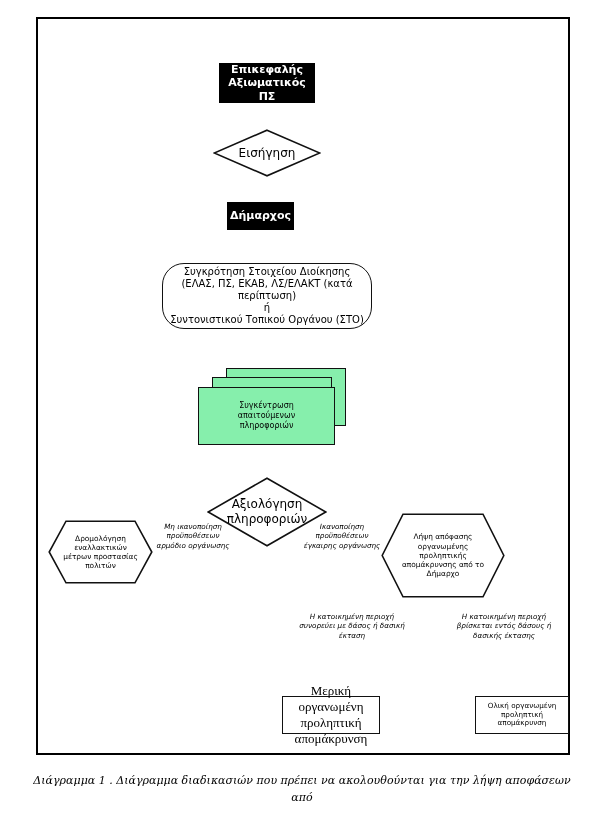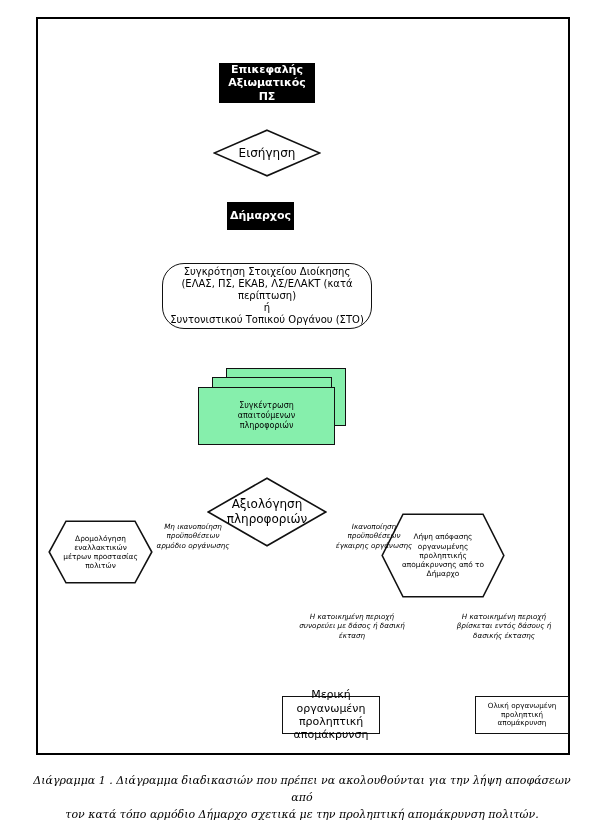--- a/index.html
+++ b/index.html
@@ -247,43 +247,42 @@
     <polygon points="22,1.2 102,1.2 122.8,42.5 102,83.8 22,83.8 1.2,42.5" fill="#ffffff" stroke="#111111" stroke-width="1.6" vector-effect="non-scaling-stroke"></polygon>
   </svg>
   <div class="hex-label" style="font-size:7.4px;">Λήψη απόφασης
 οργανωμένης
 προληπτικής
 απομάκρυνσης από το
 Δήμαρχο</div>
 </div>
 
 <div class="node proc-box" style="left:282px; top:696px; width:98px; height:38px;">
-  <span class="txt" style="font-size:11px;">Μερική οργανωμένη
+  <span class="txt" style="font-size:13px;font-family:Liberation Serif, serif;">Μερική οργανωμένη
 προληπτική
 απομάκρυνση</span>
 </div>
 
 <div class="node proc-box" style="left:475px; top:696px; width:94px; height:38px;">
   <span class="txt" style="font-size:7.2px;">Ολική οργανωμένη
 προληπτική
 απομάκρυνση</span>
 </div>
 
 <div class="edge-label" style="left:150px; top:522px; width:86px;">Μη ικανοποίηση
 προϋποθέσεων
 αρμόδιο οργάνωσης</div>
 
-<div class="edge-label" style="left:299px; top:522px; width:86px;margin-left:32px;">Ικανοποίηση
+<div class="edge-label" style="left:299px; top:522px; width:86px;">Ικανοποίηση
 προϋποθέσεων
 έγκαιρης οργάνωσης</div>
 
 <div class="edge-label" style="left:290px; top:612px; width:124px;">Η κατοικημένη περιοχή
 συνορεύει με δάσος ή δασική
 έκταση</div>
 
 <div class="edge-label" style="left:442px; top:612px; width:124px;">Η κατοικημένη περιοχή
 βρίσκεται εντός δάσους ή
 δασικής έκτασης</div>
 
 <div id="caption">
   <span class="lead">Διάγραμμα 1</span><span> . </span><span>Διάγραμμα διαδικασιών που πρέπει να ακολουθούνται  για την λήψη αποφάσεων από</span>
-  <span class="line2">τον κατά τόπο αρμόδιο Δήμαρχο σχετικά με την προληπτική απομάκρυνση πολιτών.</span>
 </div>
 
 </body></html>

